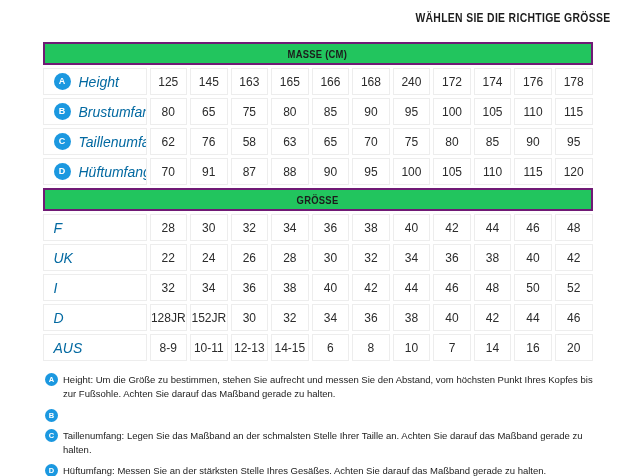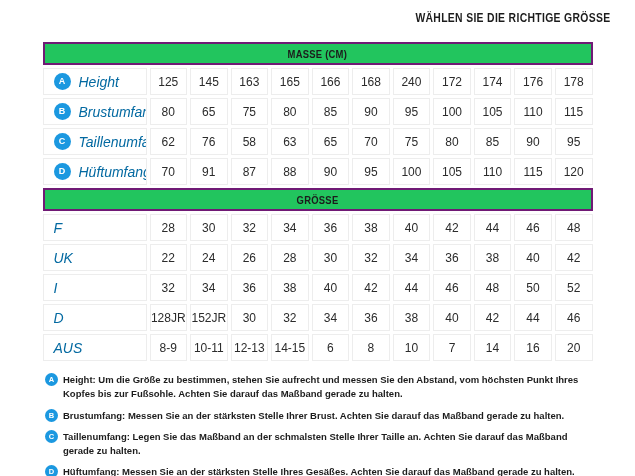--- a/index.html
+++ b/index.html
@@ -79,21 +79,21 @@
     border-radius: 50%;
     background: #1b98e0;
     color: #fff;
     font-size: 7.5px;
     font-weight: bold;
     line-height: 13px;
     text-align: center;
     margin-right: 5px;
     margin-top: 0px;
   }
-  .ftext { font-size: 9.5px; line-height: 1.5; color: #1c1c1c; font-weight: bold; }
+  .ftext { font-size: 9.5px; line-height: 1.5; color: #1c1c1c; }
 </style>
 </head>
 <body>
 
 <div class="page">
 
   <div class="title-wrap">
     <span class="title">WÄHLEN SIE DIE RICHTIGE GRÖSSE</span>
   </div>
 
@@ -238,21 +238,20 @@
       </tbody>
   </table>
 
   <div class="footnotes" id="footnotes">
       <div class="footnote">
         <span class="fbadge">A</span>
         <span class="ftext">Height: Um die Größe zu bestimmen, stehen Sie aufrecht und messen Sie den Abstand, vom höchsten Punkt Ihres Kopfes bis zur Fußsohle. Achten Sie darauf das Maßband gerade zu halten.</span>
       </div>
       <div class="footnote">
         <span class="fbadge">B</span>
-        <span class="ftext">Brustumfang: Messen Sie an der stärksten Stelle Ihrer Brust. Achten Sie darauf das Maßband gerade zu halten.</span>
       </div>
       <div class="footnote">
         <span class="fbadge">C</span>
         <span class="ftext">Taillenumfang: Legen Sie das Maßband an der schmalsten Stelle Ihrer Taille an. Achten Sie darauf das Maßband gerade zu halten.</span>
       </div>
       <div class="footnote">
         <span class="fbadge">D</span>
         <span class="ftext">Hüftumfang: Messen Sie an der stärksten Stelle Ihres Gesäßes. Achten Sie darauf das Maßband gerade zu halten.</span>
       </div>
     </div>

